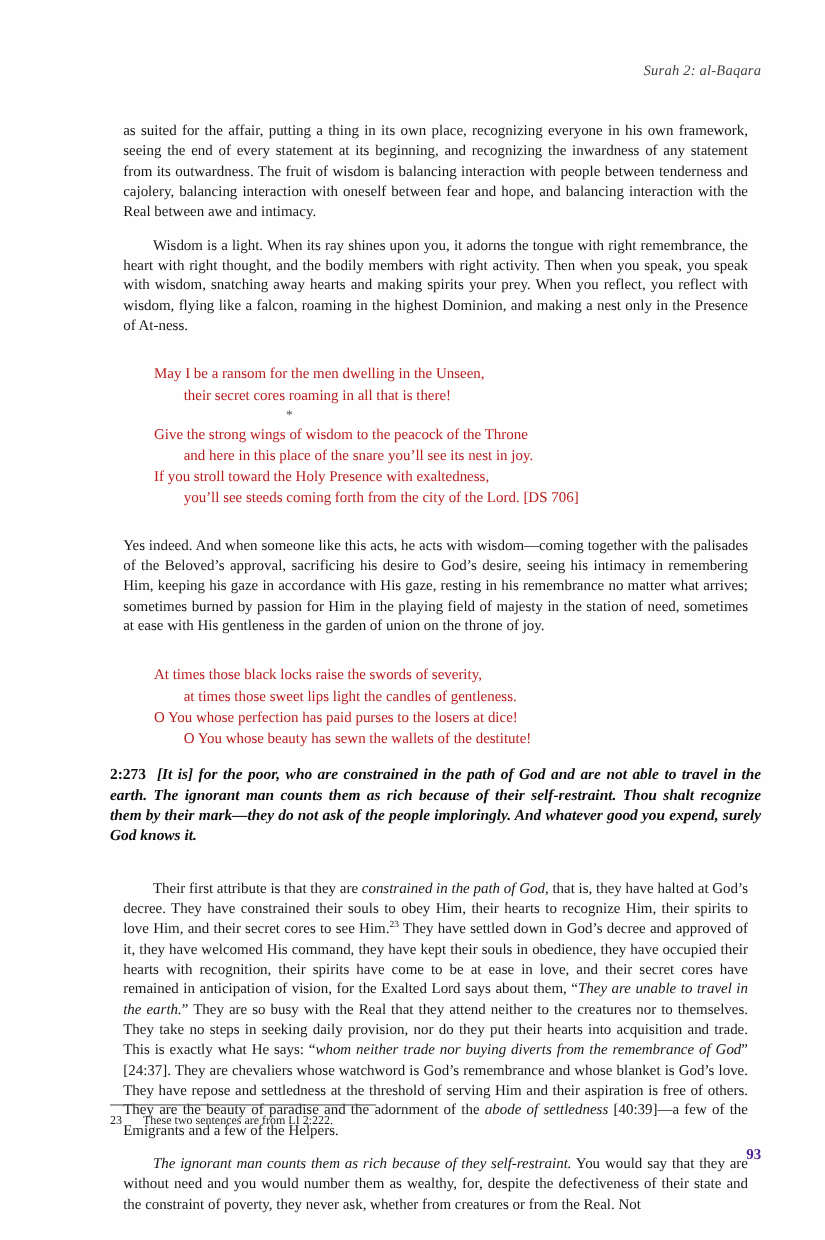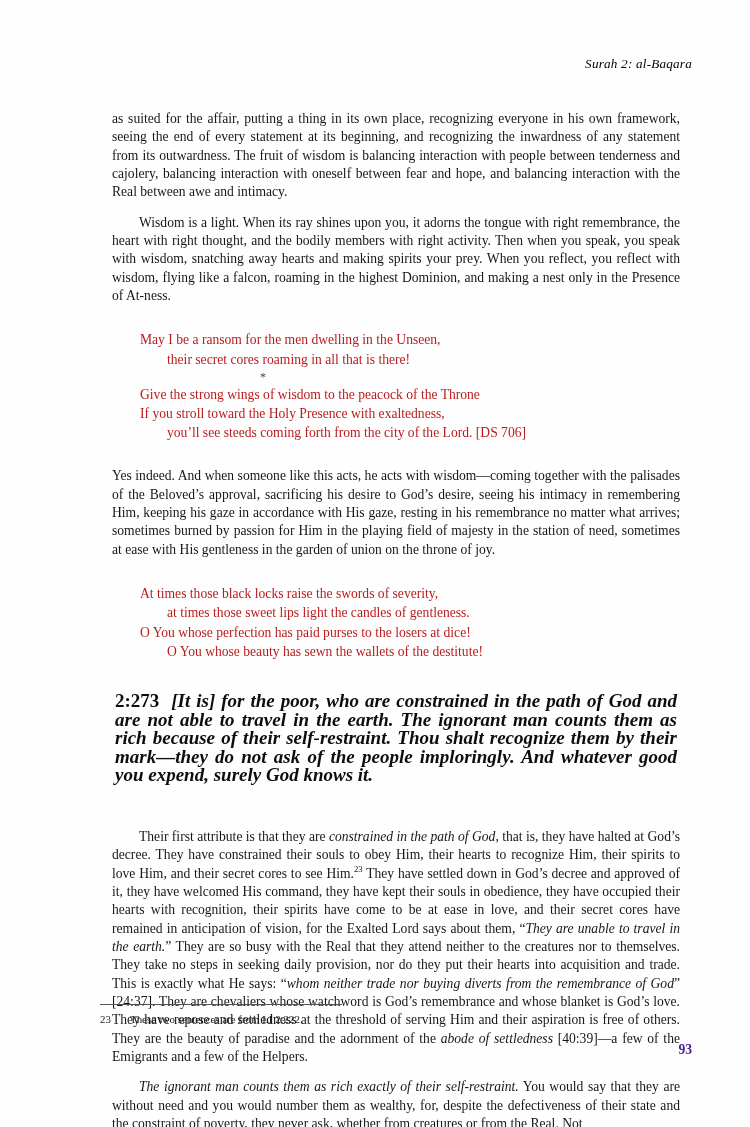--- a/index.html
+++ b/index.html
@@ -23,21 +23,21 @@
     width: 592px;
     height: 1127px;
   }
   .running-head {
     position: absolute;
     top: 56px;
     right: 0;
     font-style: italic;
     font-size: 13.2px;
     letter-spacing: 0.2px;
-    color: #000000;
+    color: #404040;
     white-space: nowrap;
   }
   .body-block {
     position: absolute;
     top: 98px;
     left: 0;
     width: 592px;
   }
   p.para {
     margin: 12px;
@@ -71,22 +71,22 @@
   }
   .verse .vsep {
     padding-left: 120px;
     line-height: 16px;
     font-size: 12px;
     color: #444;
   }
 
   
   .citation {
-    margin: 15px;
-    font-size: 19px;
+    margin: 0;
+    font-size: 14px;
     line-height: 18.6px;
     text-align: justify;
     font-weight: bold;
     font-style: italic;
     color: #0d0d0d;
   }
   .citation .vnum {
     font-style: normal;
     font-weight: bold;
   }
@@ -147,20 +147,21 @@
 
       <p class="para indent">Wisdom is a light. When its ray shines upon you, it adorns the tongue with right remembrance, the heart with right thought, and the bodily members with right activity. Then when you speak, you speak with wisdom, snatching away hearts and making spirits your prey. When you reflect, you reflect with wisdom, flying like a falcon, roaming in the highest Dominion, and making a nest only in the Presence of At-ness.</p>
 
       <div class="gap-md"></div>
 
       <div class="verse">
         <div class="vline">May I be a ransom for the men dwelling in the Unseen,</div>
         <div class="vline hang">their secret cores roaming in all that is there!</div>
         <div class="vsep">*</div>
         <div class="vline">Give the strong wings of wisdom to the peacock of the Throne</div>
+        <div class="vline hang">and here in this place of the snare you’ll see its nest in joy.</div>
         <div class="vline">If you stroll toward the Holy Presence with exaltedness,</div>
         <div class="vline hang">you’ll see steeds coming forth from the city of the Lord. [DS 706]</div>
       </div>
 
       <div class="gap-md"></div>
 
       <p class="para">Yes indeed. And when someone like this acts, he acts with wisdom—coming together with the palisades of the Beloved’s approval, sacrificing his desire to God’s desire, seeing his intimacy in remembering Him, keeping his gaze in accordance with His gaze, resting in his remembrance no matter what arrives; sometimes burned by passion for Him in the playing field of majesty in the station of need, sometimes at ease with His gentleness in the garden of union on the throne of joy.</p>
 
       <div class="gap-md"></div>
 
@@ -173,21 +174,21 @@
 
       <div class="gap-lg"></div>
 
       <p class="citation"><span class="vnum">2:273</span>&nbsp;&nbsp;<span>[It is] for the poor, who are constrained in the path of God and are not able to travel in the earth. The ignorant man counts them as rich because of their self-restraint. Thou shalt recognize them by their mark—they do not ask of the people imploringly. And whatever good you expend, surely God knows it.</span></p>
 
       <div class="gap-lg"></div>
 
 
       <p class="para indent"><span>Their first attribute is that they are </span><em class="it">constrained in the path of God</em><span>, that is, they have halted at God’s decree. They have constrained their souls to obey Him, their hearts to recognize Him, their spirits to love Him, and their secret cores to see Him.</span><sup class="fn">23</sup><span> They have settled down in God’s decree and approved of it, they have welcomed His command, they have kept their souls in obedience, they have occupied their hearts with recognition, their spirits have come to be at ease in love, and their secret cores have remained in anticipation of vision, for the Exalted Lord says about them, “</span><em class="it">They are unable to travel in the earth.</em><span>” They are so busy with the Real that they attend neither to the creatures nor to themselves. They take no steps in seeking daily provision, nor do they put their hearts into acquisition and trade. This is exactly what He says: “</span><em class="it">whom neither trade nor buying diverts from the remembrance of God</em><span>” [24:37]. They are chevaliers whose watchword is God’s remembrance and whose blanket is God’s love. They have repose and settledness at the threshold of serving Him and their aspiration is free of others. They are the beauty of paradise and the adornment of the </span><em class="it">abode of settledness</em><span> [40:39]—a few of the Emigrants and a few of the Helpers.</span></p>
 
-      <p class="para indent"><em class="it">The ignorant man counts them as rich exactly of their self-restraint.</em><span> You would say that they are without need and you would number them as wealthy, for, despite the defectiveness of their state and the constraint of poverty, they never ask, whether from creatures or from the Real. Not</span></p>
+      <p class="para indent"><em class="it">The ignorant man counts them as rich because of they self-restraint.</em><span> You would say that they are without need and you would number them as wealthy, for, despite the defectiveness of their state and the constraint of poverty, they never ask, whether from creatures or from the Real. Not</span></p>
 
     </div>
   </div>
 
   <div class="footnote-zone">
     <div class="fn-rule"></div>
     <div class="fn-row">
       <div class="fn-num">23</div>
       <div class="fn-text">These two sentences are from LI 2:222.</div>
     </div>

